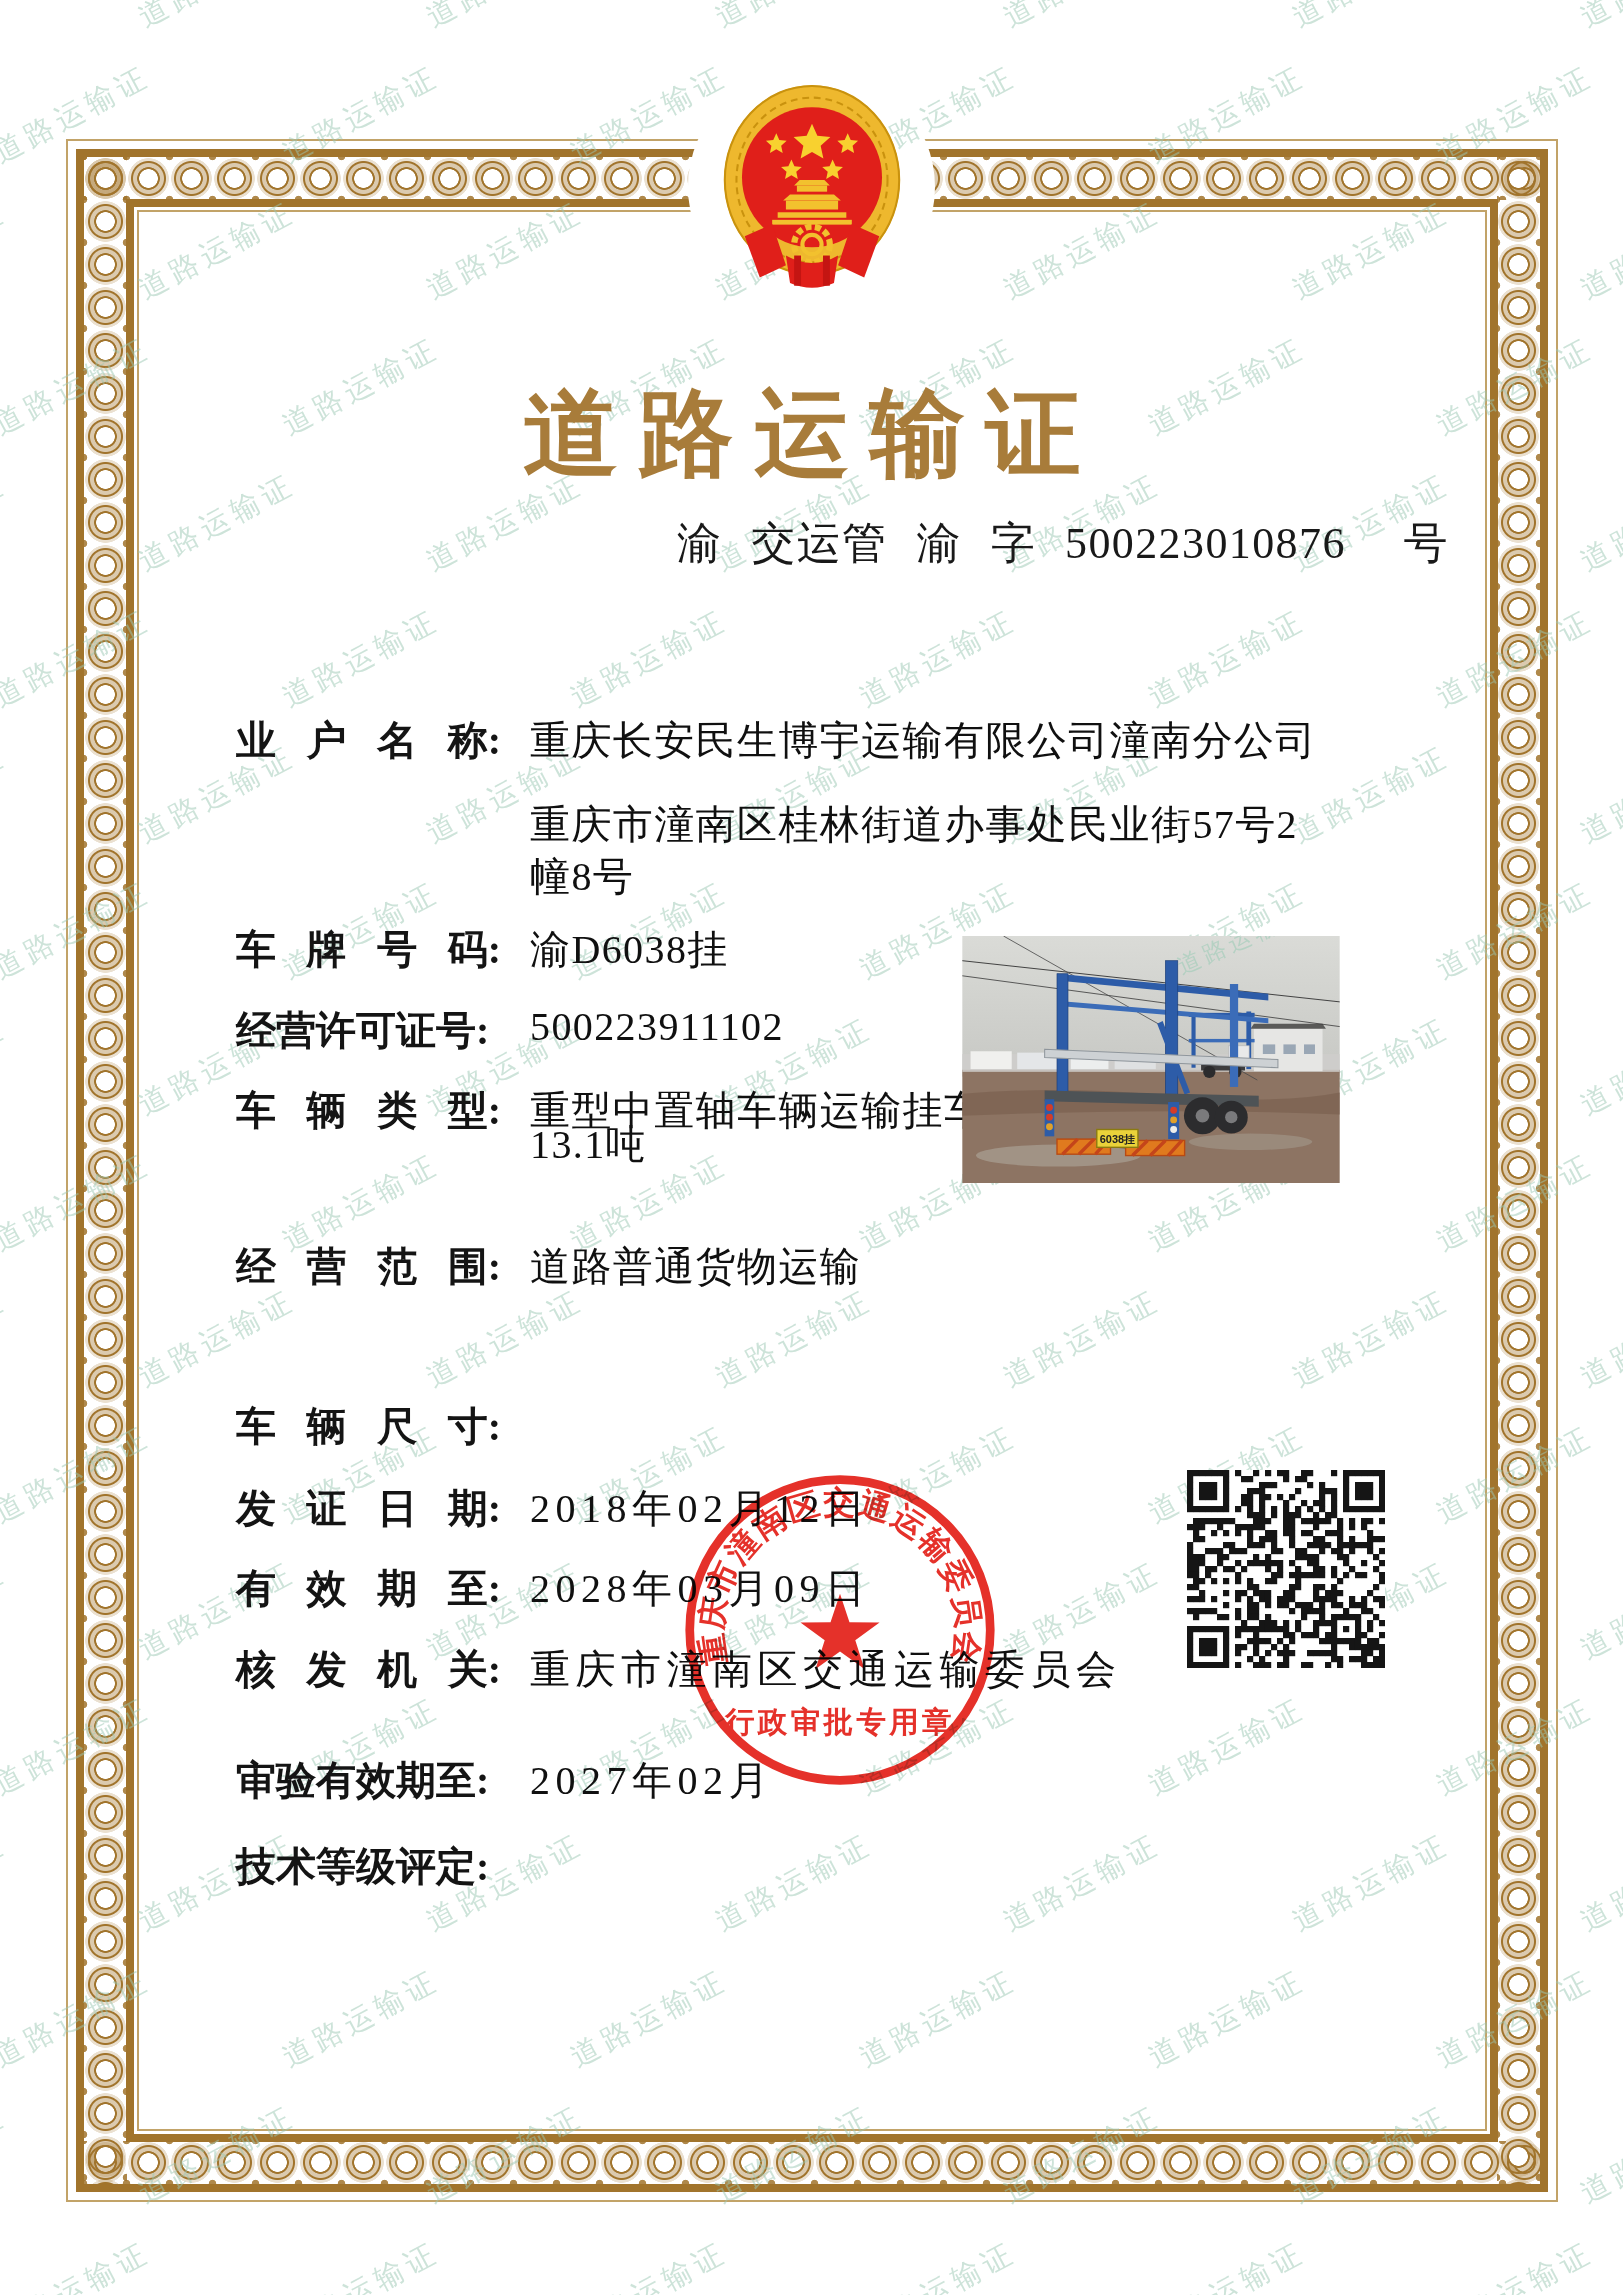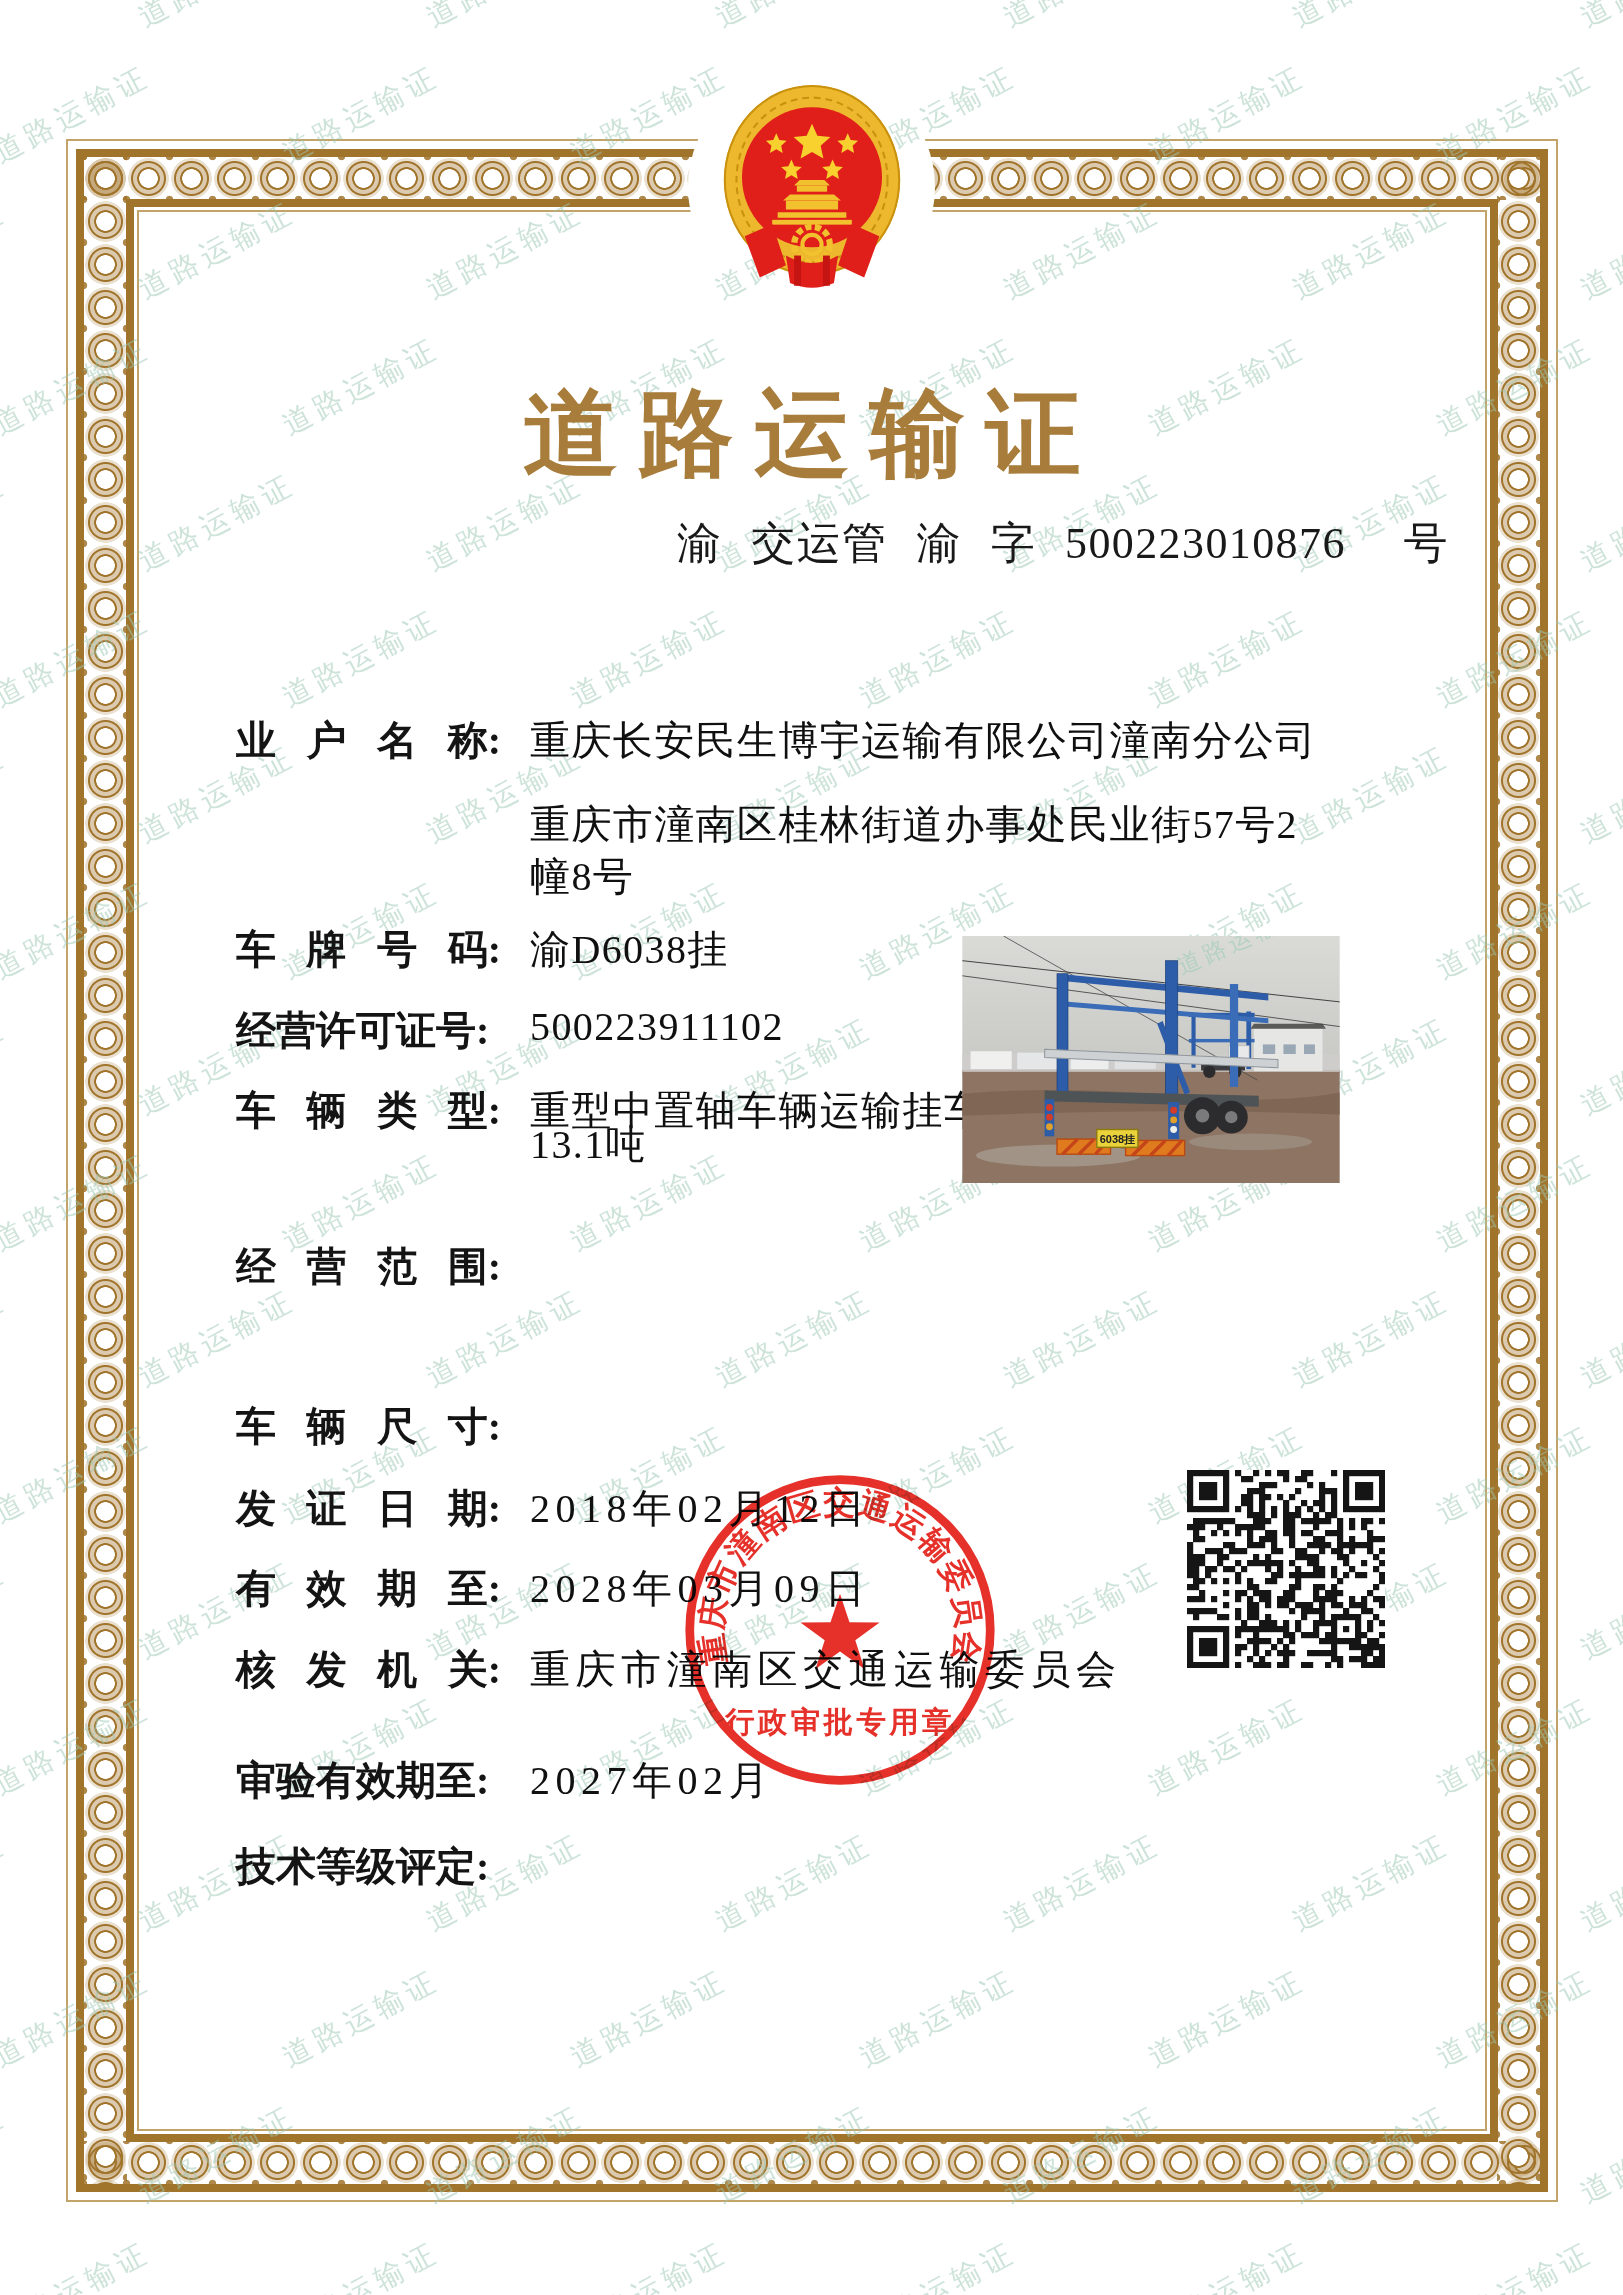--- a/index.html
+++ b/index.html
@@ -242,20 +242,21 @@
 
   <div class="row-label" style="top:1003px">经营许可证号:</div>
   <div class="row-value" style="top:1003px">500223911102</div>
 
   <div class="row-label" style="top:1083px">车 辆 类 型:</div>
   <div class="row-value" style="top:1083px">重型中置轴车辆运输挂车</div>
 
   <div class="row-value" style="top:1117px">13.1吨</div>
 
   <div class="row-label" style="top:1239px">经 营 范 围:</div>
+  <div class="row-value" style="top:1239px">道路普通货物运输</div>
 
   <div class="row-label" style="top:1399px">车 辆 尺 寸:</div>
 
   <div class="row-label" style="top:1481px">发 证 日 期:</div>
   <div class="row-value vspread" style="top:1481px">2018年02月12日</div>
 
   <div class="row-label" style="top:1561px">有 效 期 至:</div>
   <div class="row-value vspread" style="top:1561px">2028年03月09日</div>
 
   <div class="row-label" style="top:1642px">核 发 机 关:</div>

